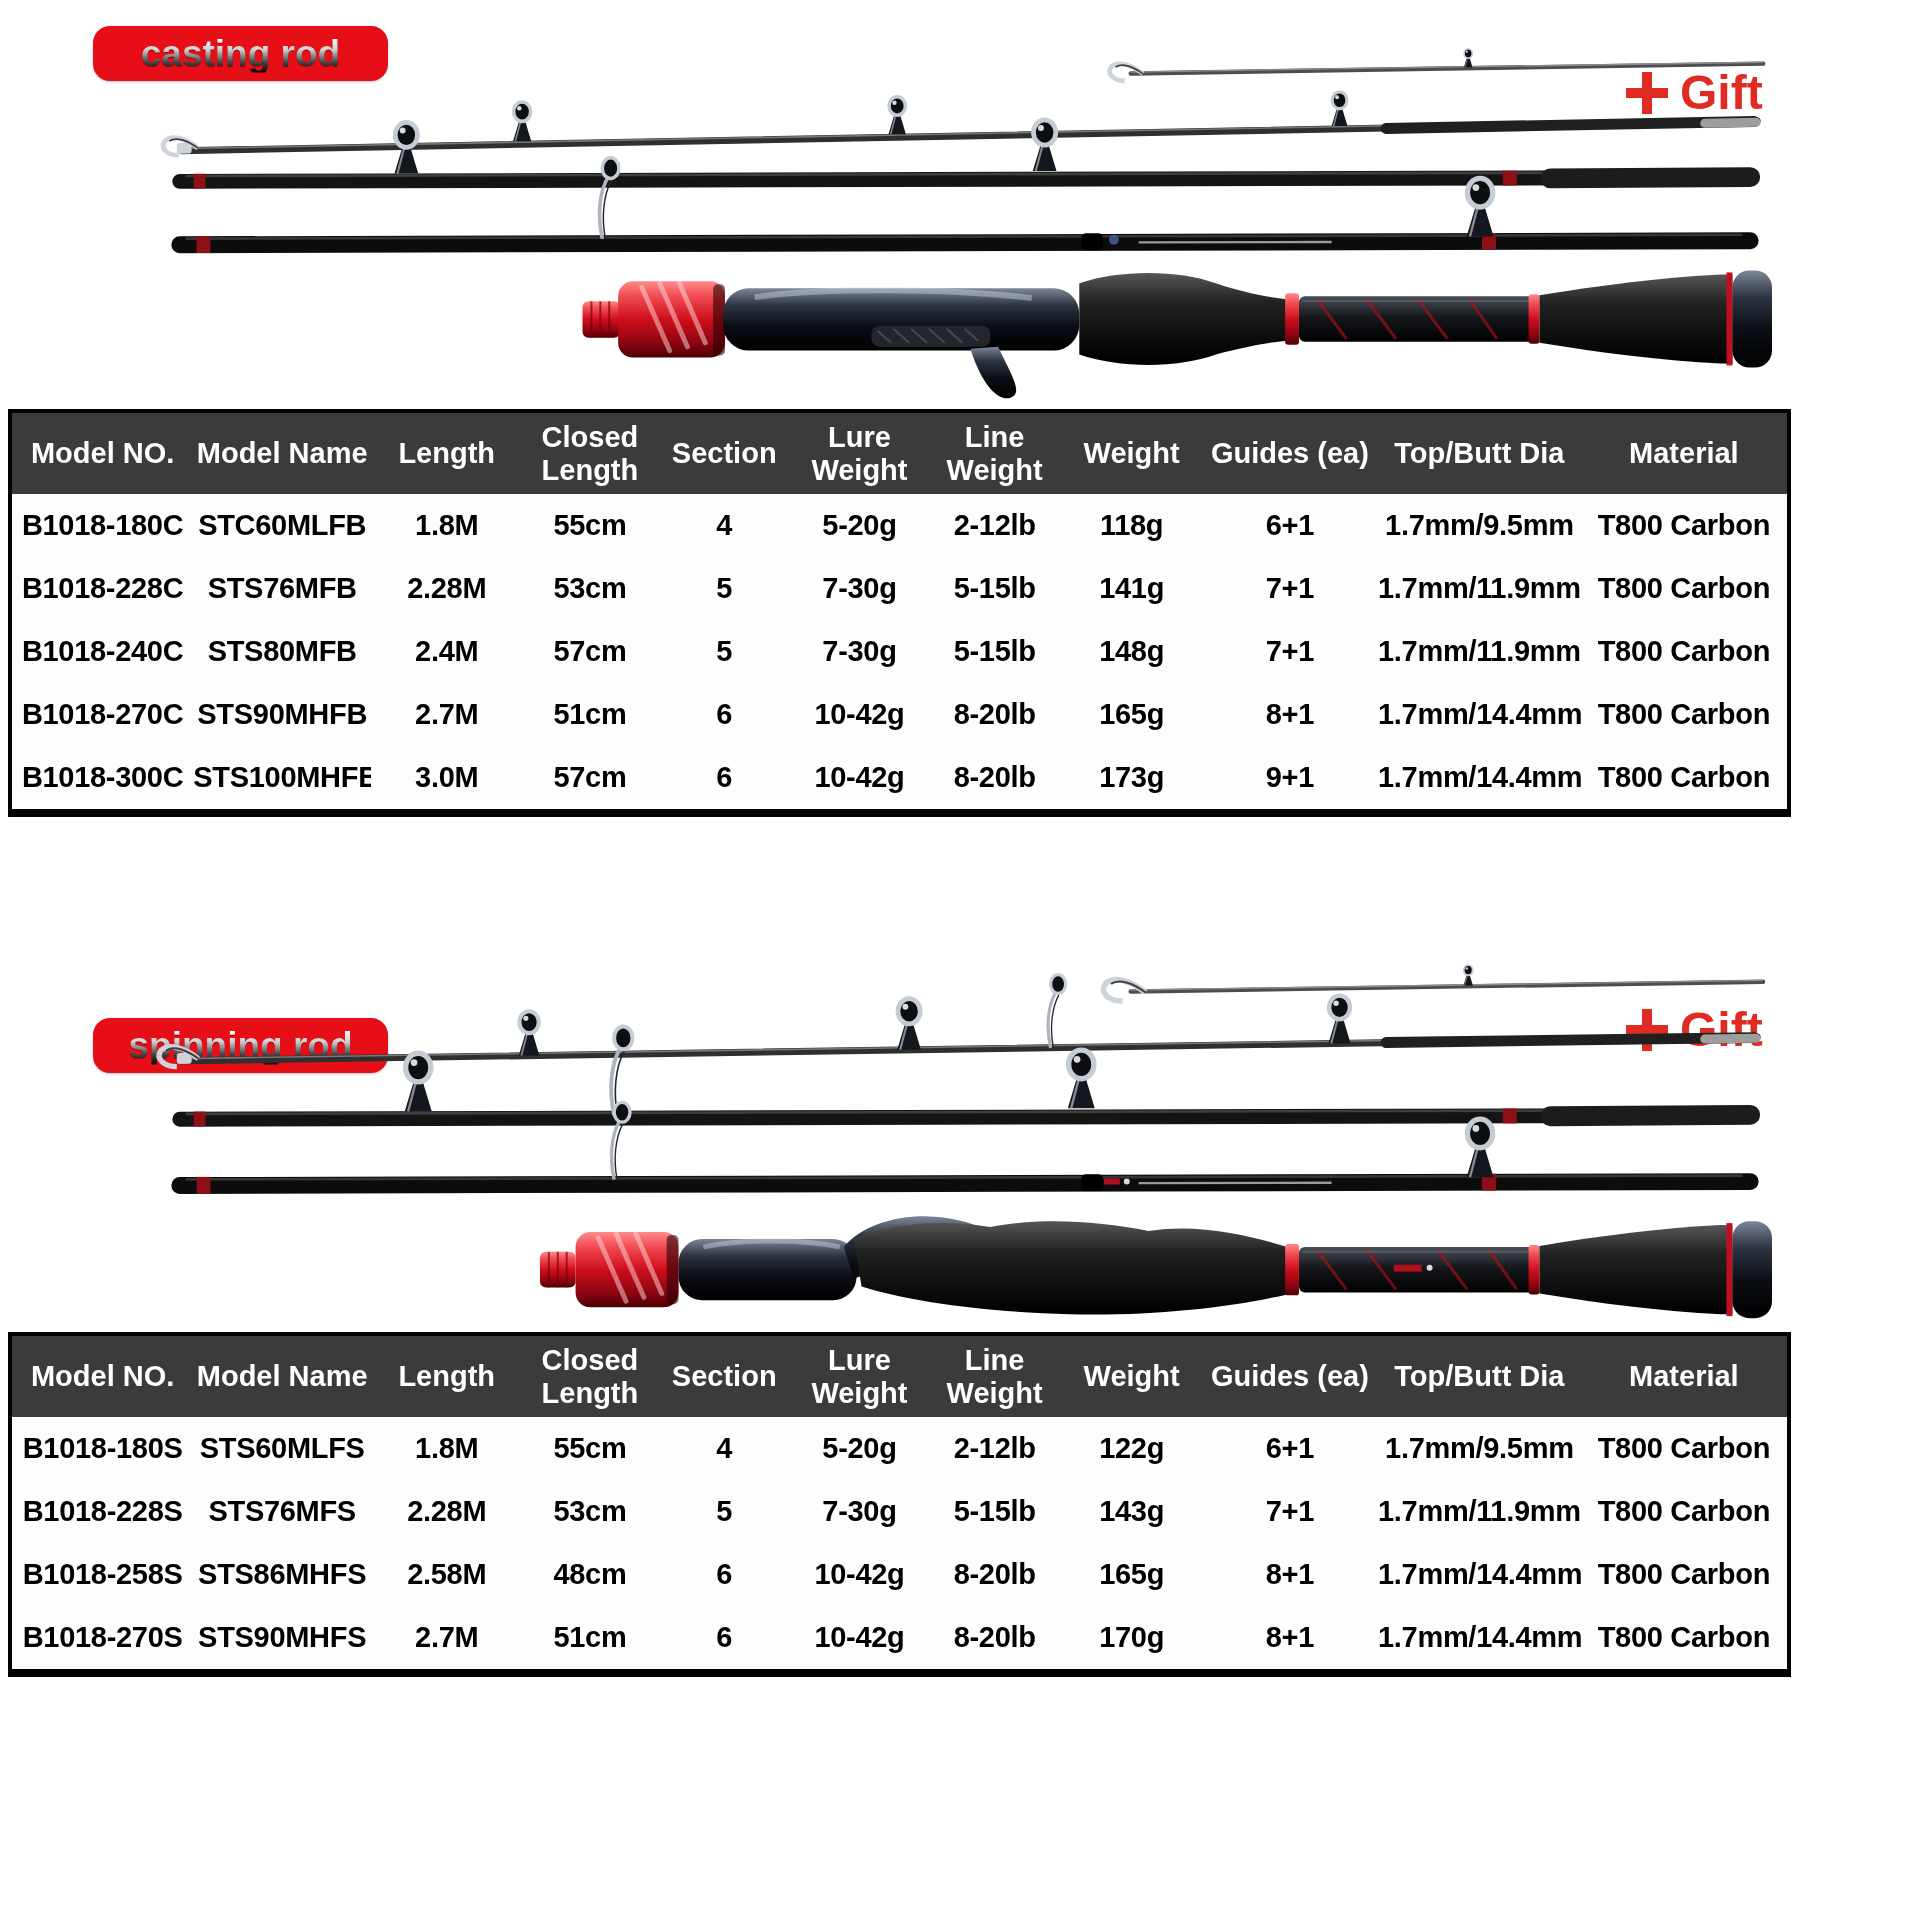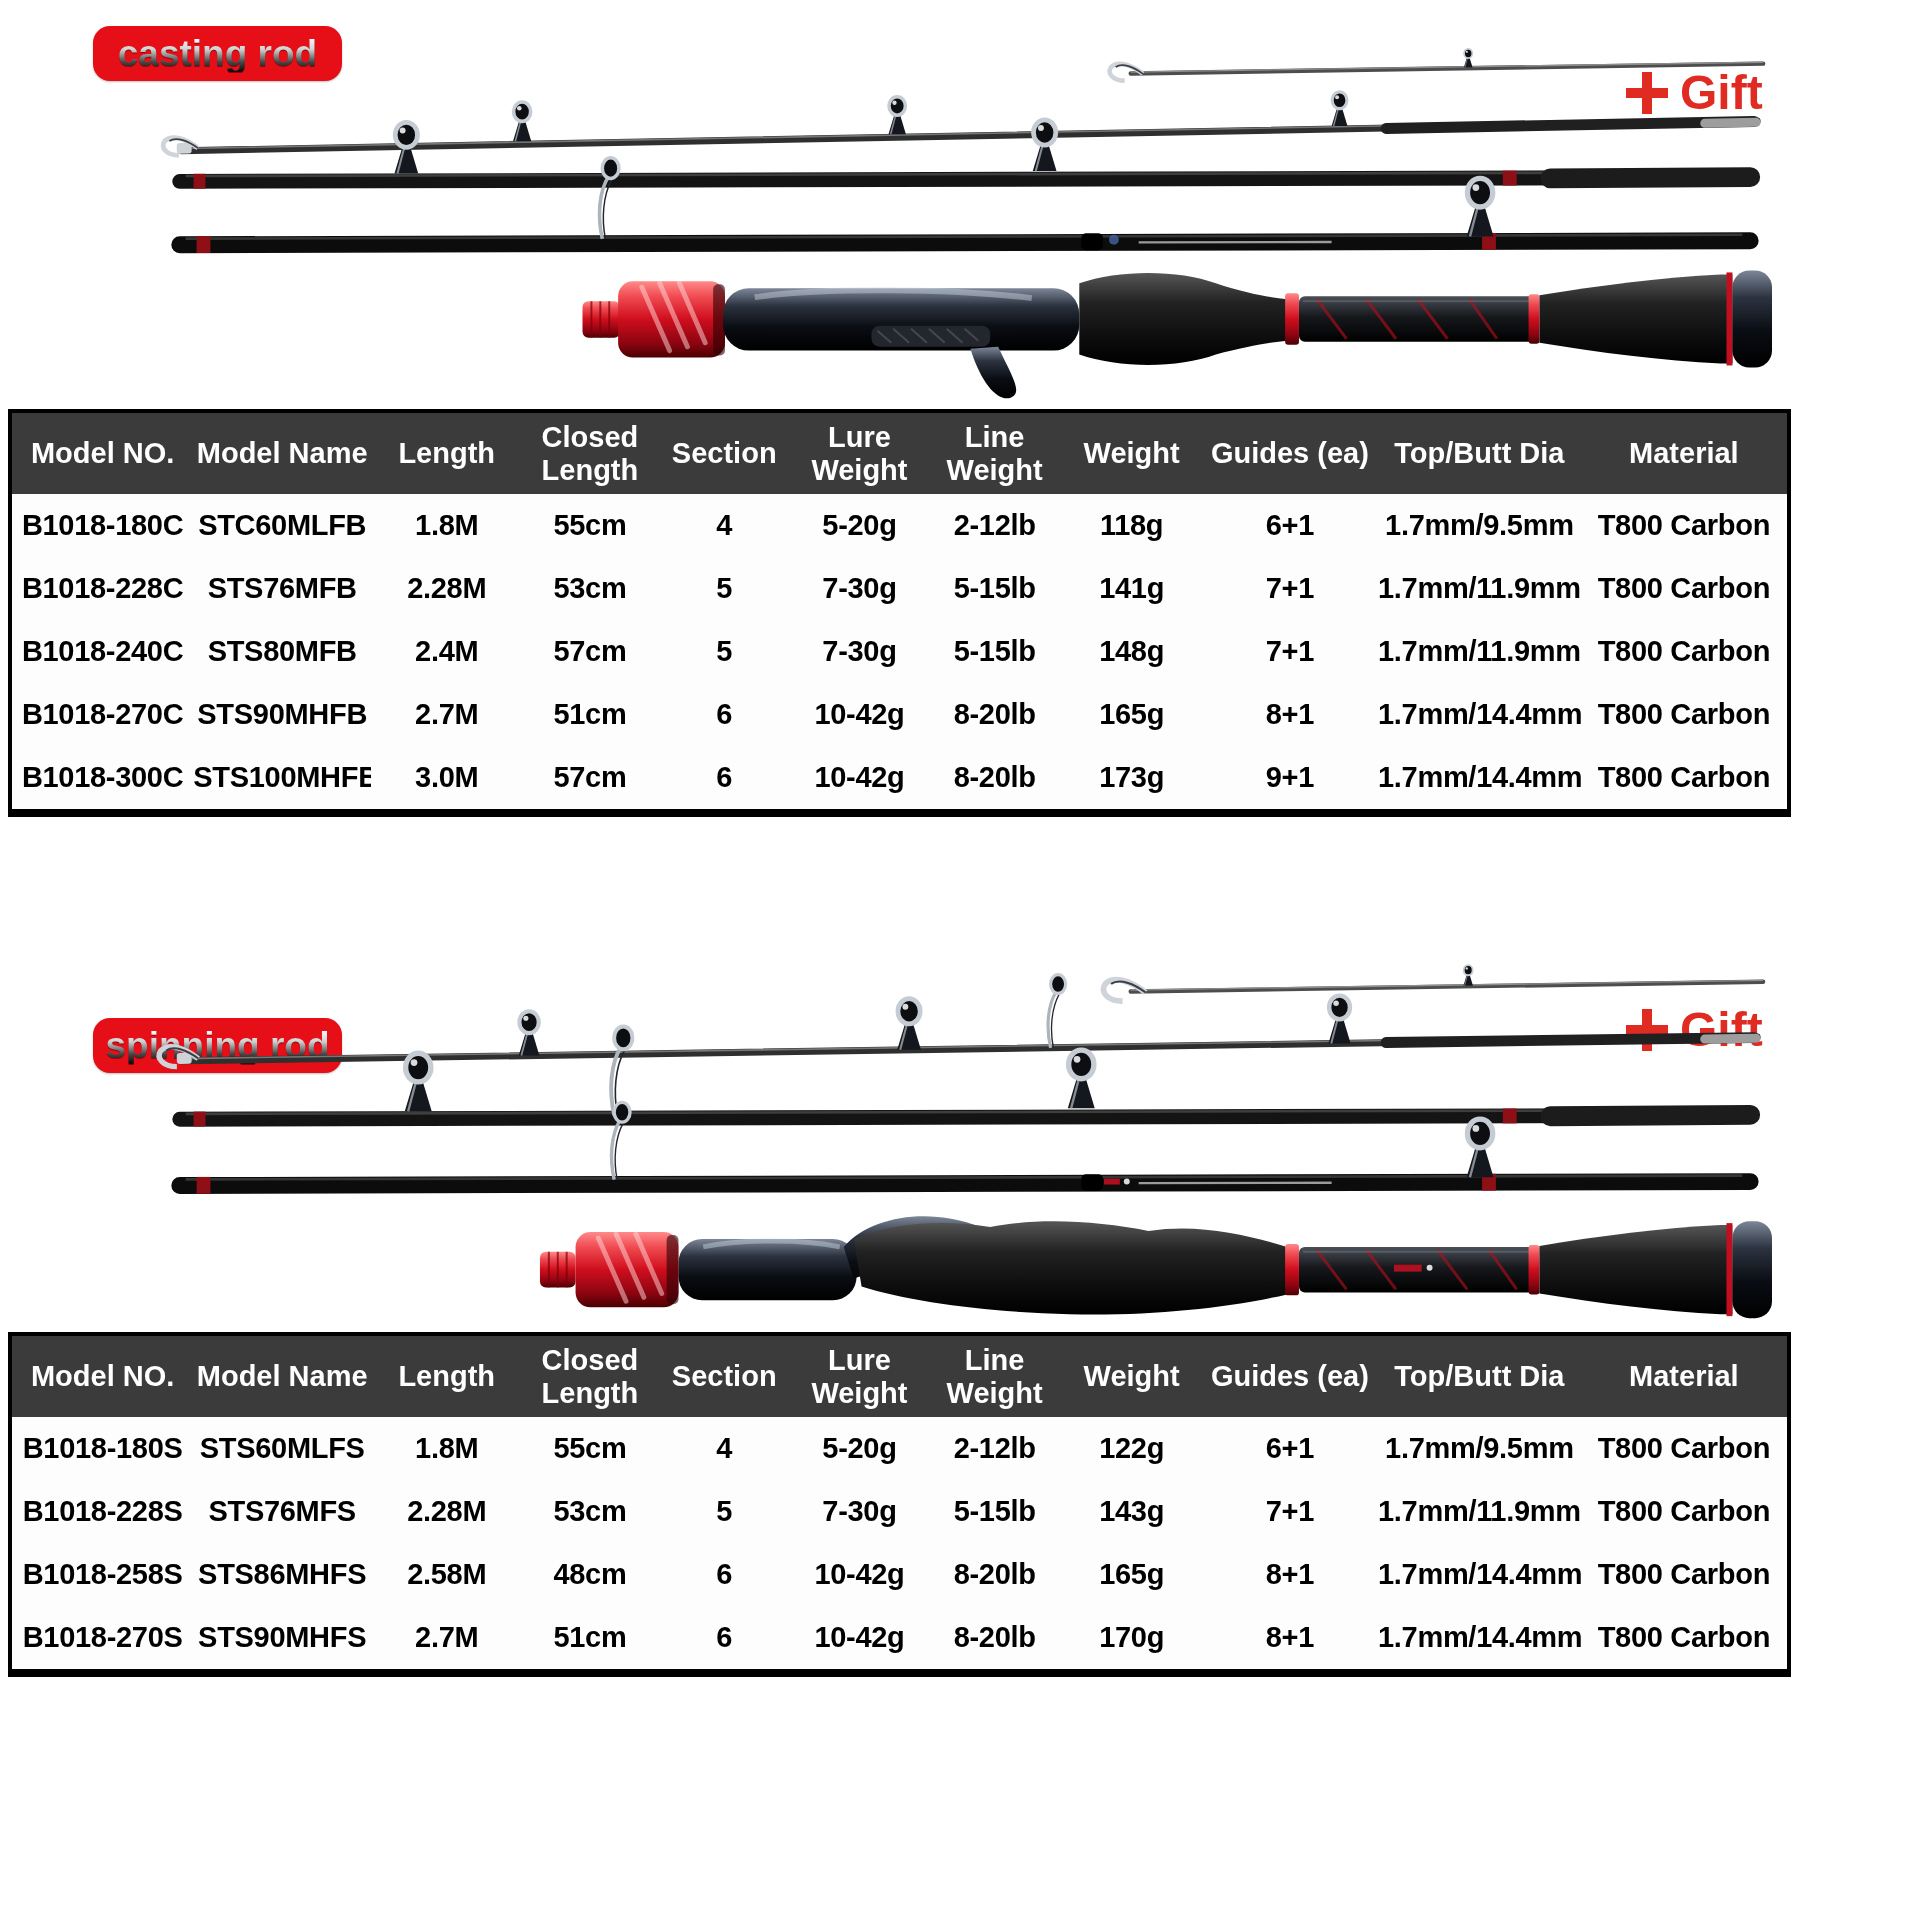--- a/index.html
+++ b/index.html
@@ -1,21 +1,21 @@
 <!DOCTYPE html>
 <html style="--badge-bg: #e60e17; --gift-red: #e02b22; --hdr-bg: #3b3b3b; --hdr-fg: #ffffff; --cell-fg: #000000; --tbl-border: #000000;"><head>
 <meta charset="utf-8">
 <style>
   html,body{margin:0;padding:0;background:#fff;}
   body{width:1927px;height:1927px;position:relative;overflow:hidden;
        font-family:"Liberation Sans","DejaVu Sans",sans-serif;}
   .page{position:absolute;inset:0;background:#fff;}
 
   
-  .badge{position:absolute;left:93px;width:249px;height:55px;
+  .badge{position:absolute;left:93px;width:295px;height:55px;
          background:var(--badge-bg,#e60e17);border-radius:17px;
          display:flex;align-items:center;justify-content:center;
          box-shadow:0 1px 2px rgba(0,0,0,.25);}
   #badge-0{top:26px;}
   #badge-1{top:994px;margin-top:24px;}
   .badge-text{font-weight:bold;font-size:37px;line-height:1;letter-spacing:0;
          background:linear-gradient(180deg,#ffffff 6%,#cfcfcf 40%,#4a4a4a 72%,#111 96%);
          -webkit-background-clip:text;background-clip:text;color:transparent;
          filter:drop-shadow(0 1px 0 rgba(0,0,0,.4));}
 

